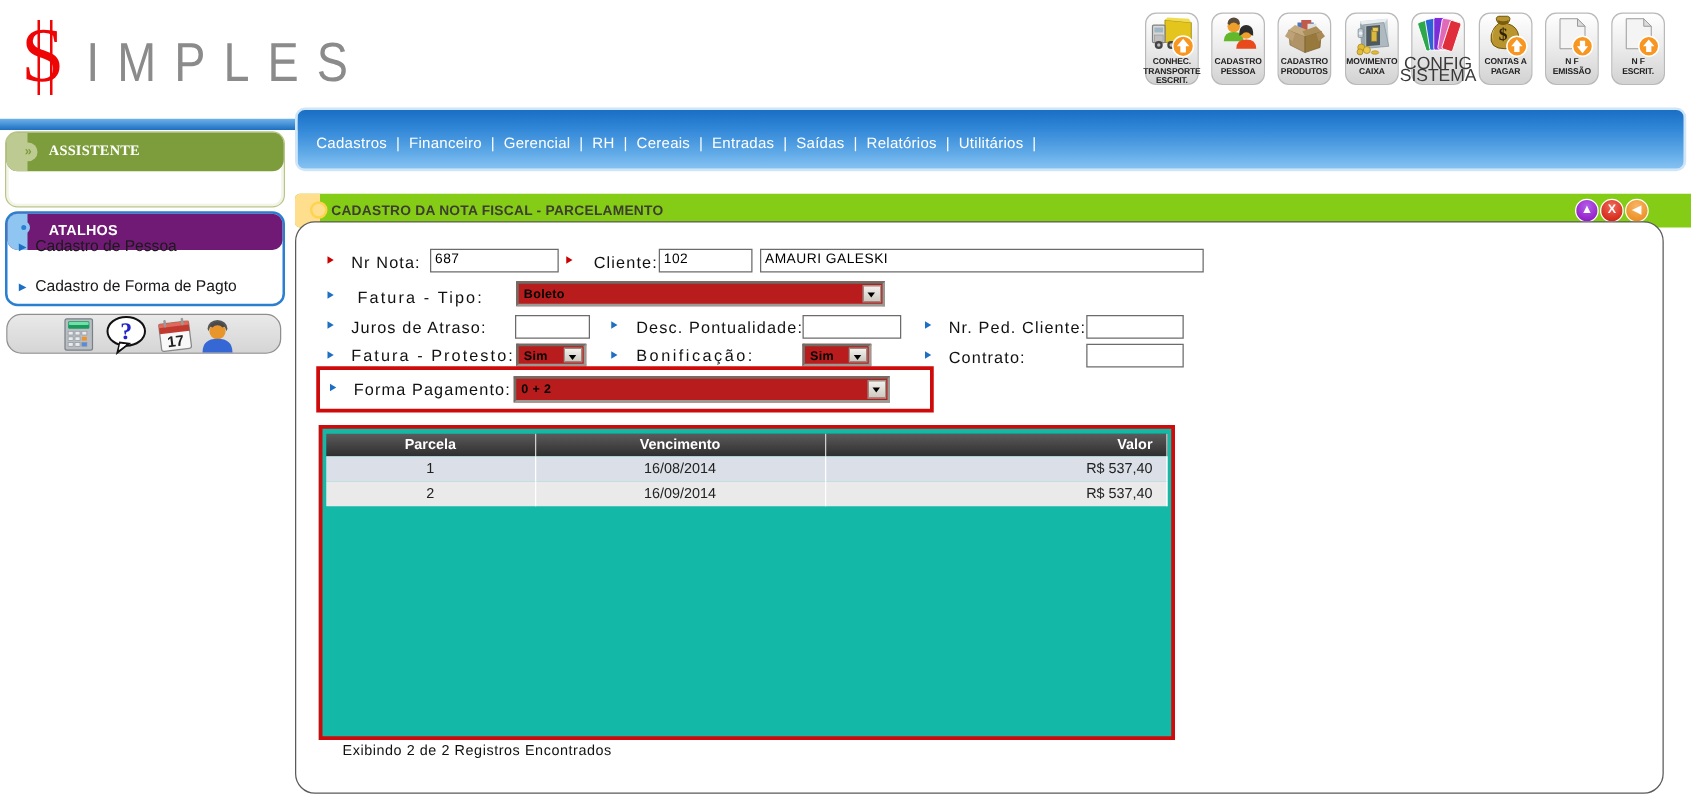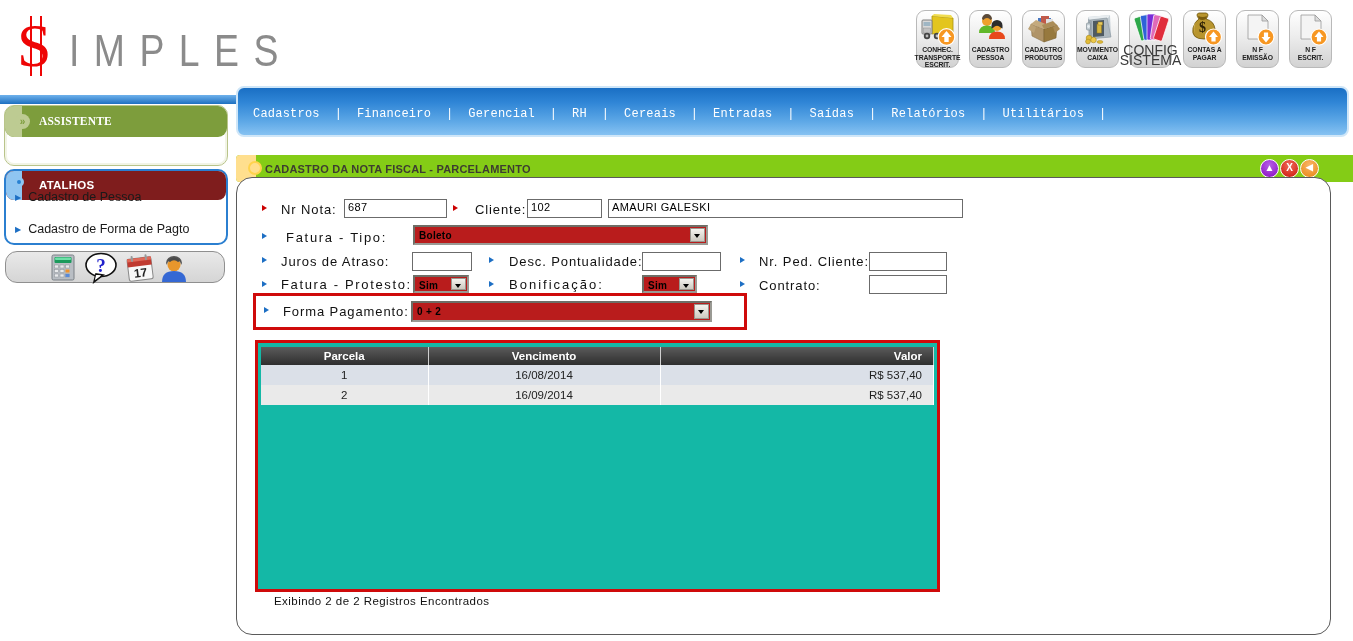--- a/index.html
+++ b/index.html
@@ -18,31 +18,31 @@
           display:flex; flex-direction:column; align-items:center; justify-content:flex-start; }
   .tbtn .ic { width:36px; height:34px; margin-top:1px; flex:none; }
   .tbtn .lb { font-size:6.8px; font-weight:bold; color:#222; text-align:center; line-height:7.6px; letter-spacing:-0.1px; }
   .tbtn.big .lb { font-size:14px; font-weight:normal; color:#3a3a3a; line-height:9.5px; letter-spacing:0; }
 
   
   #bluestrip { left:0; top:95px; width:238px; height:9px; background:linear-gradient(180deg,#6fb2ec,#1d6fc0); }
   #menubar { left:236px; top:86px; width:1113px; height:51px; border-radius:8px 8px 8px 8px;
              background:linear-gradient(180deg,#1a6fc4 0%,#2f85d6 30%,#5ca7e6 70%,#86c2f2 100%);
              border:2px solid #cfe6f8; }
-  #menutext { left:253px; top:107px; font-size:12px; color:#fff; letter-spacing:0.22px;font-family:Liberation Mono, monospace; }
+  #menutext { left:253px; top:107px; font-size:12px; color:#fff; letter-spacing:0.22px; }
 
   
   #pnl-assist { left:4px; top:105px; width:224px; height:61px; border:1px solid #b9c48a; border-radius:10px; background:#fff; box-shadow:0 0 0 2px #f2f4e6 inset; }
   #hdr-assist { position:absolute; left:0; top:0; width:222px; height:31px; border-radius:9px 9px 9px 9px; background:#7d9d3c; overflow:hidden; }
   #hdr-assist .cap { position:absolute; left:0; top:0; width:17px; height:31px; background:#bdcb92; }
   #hdr-assist .knob { position:absolute; left:10px; top:8px; width:15px; height:15px; border-radius:50%; background:#bdcb92; color:#7d9d3c; font-size:10px; font-weight:bold; line-height:15px; text-align:center; }
   #hdr-assist .t { position:absolute; left:34px; top:9px; color:#fff; font-weight:bold; font-size:11.5px; letter-spacing:0.2px;font-family:Liberation Serif, serif; }
 
   #pnl-atl { left:4px; top:169px; width:224px; height:76px; border:2px solid #2b7fd0; border-radius:10px; background:#fff; }
-  #hdr-atl { position:absolute; left:0; top:0; width:220px; height:29px; border-radius:8px 8px 8px 8px; background:#7f1d1d; overflow:hidden; }
+  #hdr-atl { position:absolute; left:0; top:0; width:220px; height:29px; border-radius:8px 8px 8px 8px; background:#701a75; overflow:hidden; }
   #hdr-atl .cap { position:absolute; left:0; top:0; width:16px; height:29px; background:#8fc5f1; }
   #hdr-atl .knob { position:absolute; left:8px; top:6px; width:10px; height:10px; border-radius:50%; background:#2881d2; border:3.5px solid #8fc5f1; }
   #hdr-atl .t { position:absolute; left:33px; top:8px; color:#fff; font-weight:bold; font-size:11.5px; letter-spacing:0.2px; }
   .sl { font-size:12.5px; color:#1a1a1a; letter-spacing:0; }
   .sl .bu { color:#1d6fc4; font-size:8px; margin-right:7px; position:relative; top:-1px; }
 
   #iconbar { left:5px; top:251px; width:220px; height:32px; border:1px solid #8f8f8f; border-radius:12px; background:linear-gradient(180deg,#e9e9e9,#d5d5d5); }
 
   
   #ybar { left:236px; top:155px; width:1127px; height:27px; background:#84cc16; border-radius:4px 10px 10px 4px; }

